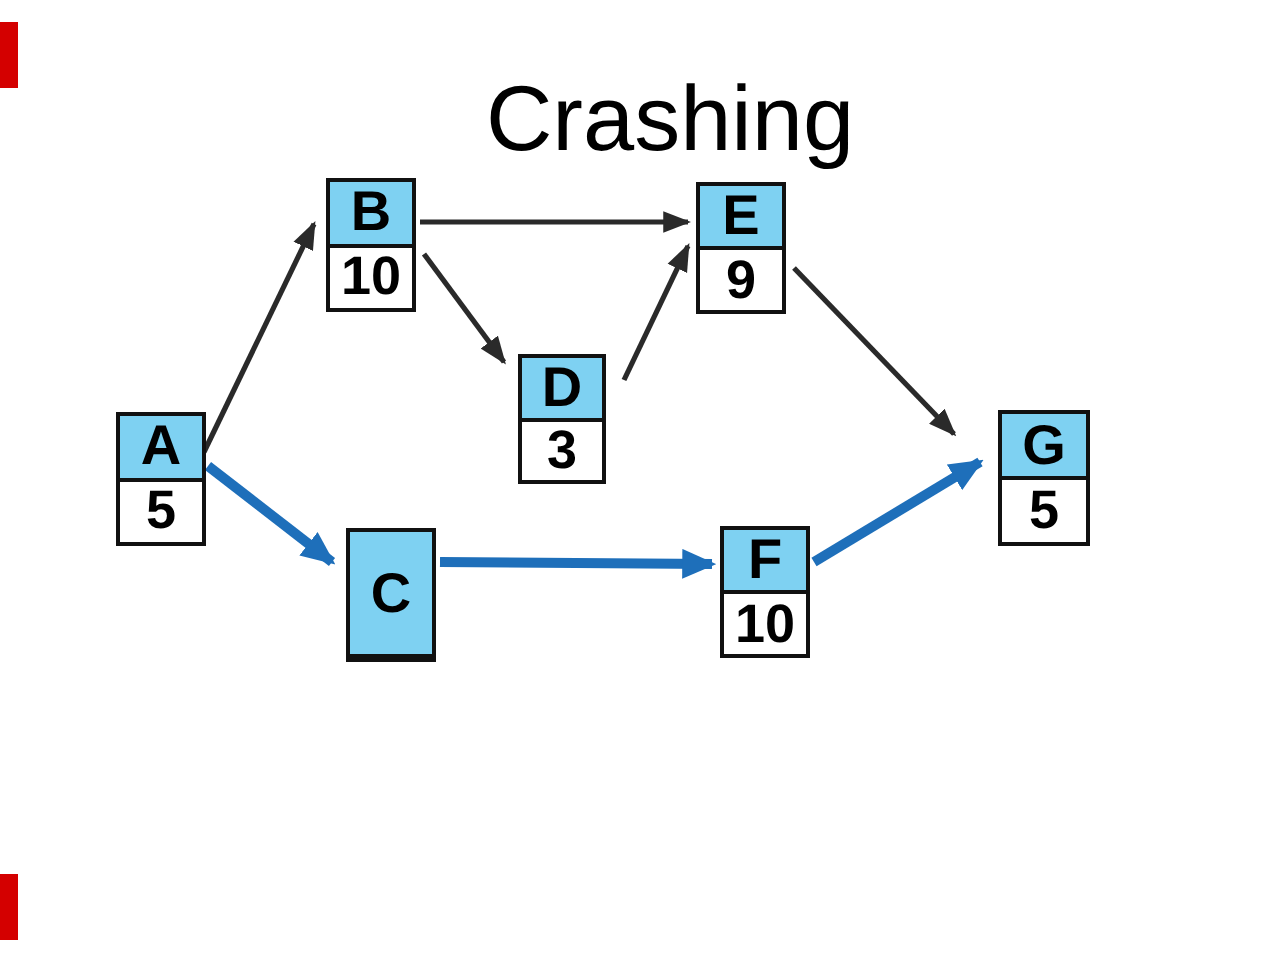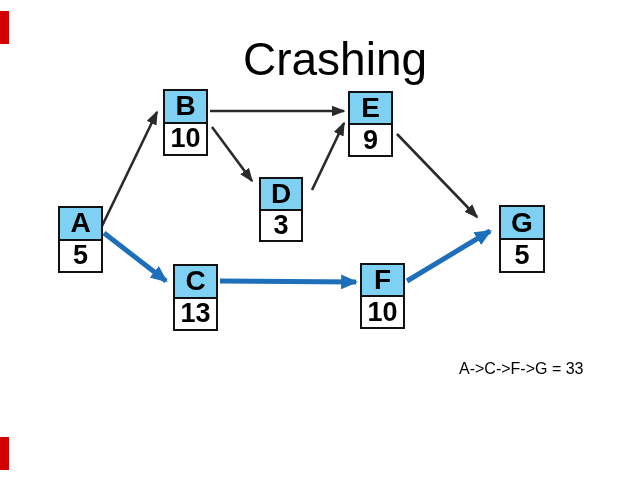--- a/index.html
+++ b/index.html
@@ -112,34 +112,32 @@
       <div class="node" style="left: 58px; top: 206px; width: 45px; height: 67px;">
         <div class="node-header">A</div>
         <div class="node-body">5</div>
       </div>
       <div class="node" style="left: 163px; top: 89px; width: 45px; height: 67px;">
         <div class="node-header">B</div>
         <div class="node-body">10</div>
       </div>
       <div class="node" style="left: 173px; top: 264px; width: 45px; height: 67px;">
         <div class="node-header">C</div>
-        <div class="node-body">13</div>
       </div>
       <div class="node" style="left: 259px; top: 177px; width: 44px; height: 65px;">
         <div class="node-header">D</div>
         <div class="node-body">3</div>
       </div>
       <div class="node" style="left: 348px; top: 91px; width: 45px; height: 66px;">
         <div class="node-header">E</div>
         <div class="node-body">9</div>
       </div>
       <div class="node" style="left: 360px; top: 263px; width: 45px; height: 66px;">
         <div class="node-header">F</div>
         <div class="node-body">10</div>
       </div>
       <div class="node" style="left: 499px; top: 205px; width: 46px; height: 68px;">
         <div class="node-header">G</div>
         <div class="node-body">5</div>
       </div>
     </div>
 
-  <div class="caption">A-&gt;C-&gt;F-&gt;G = 33</div>
 </div>
 
 </body></html>

